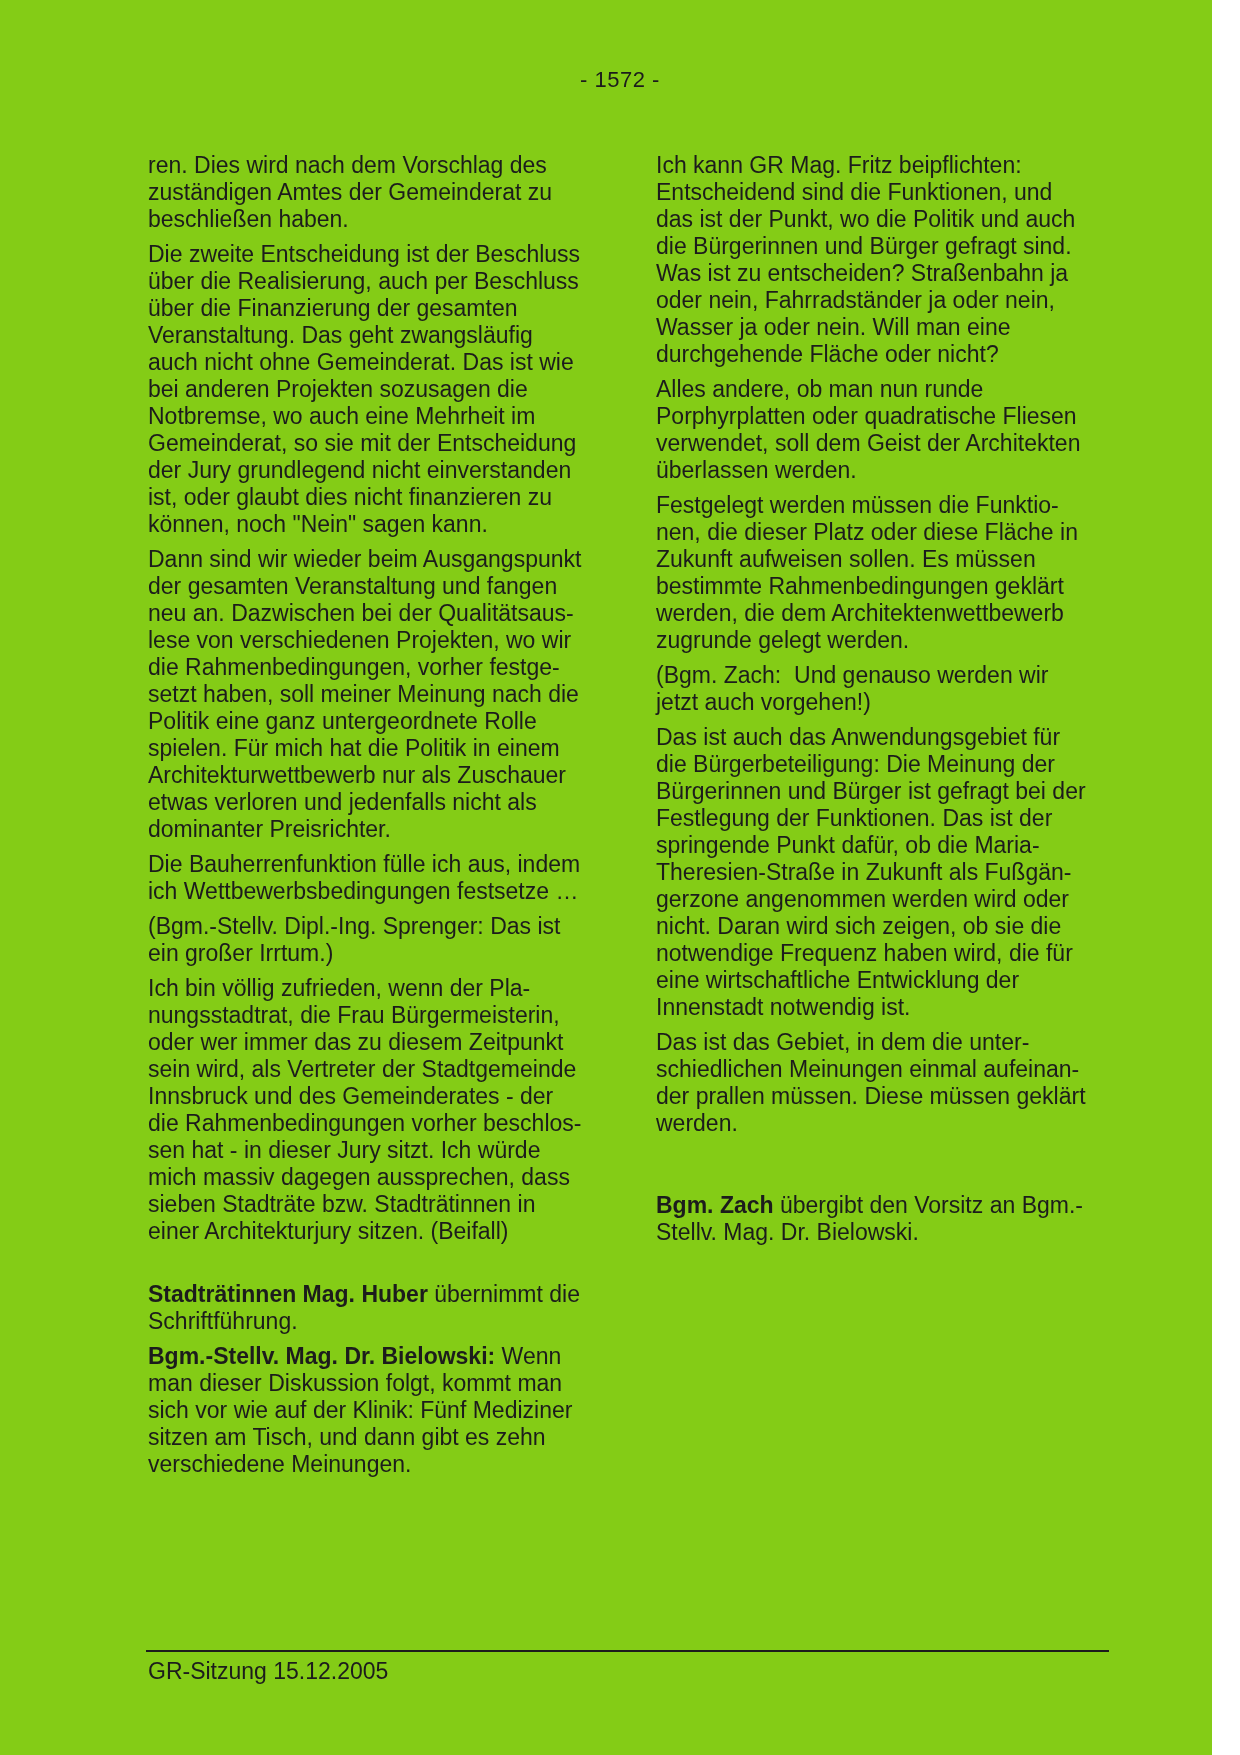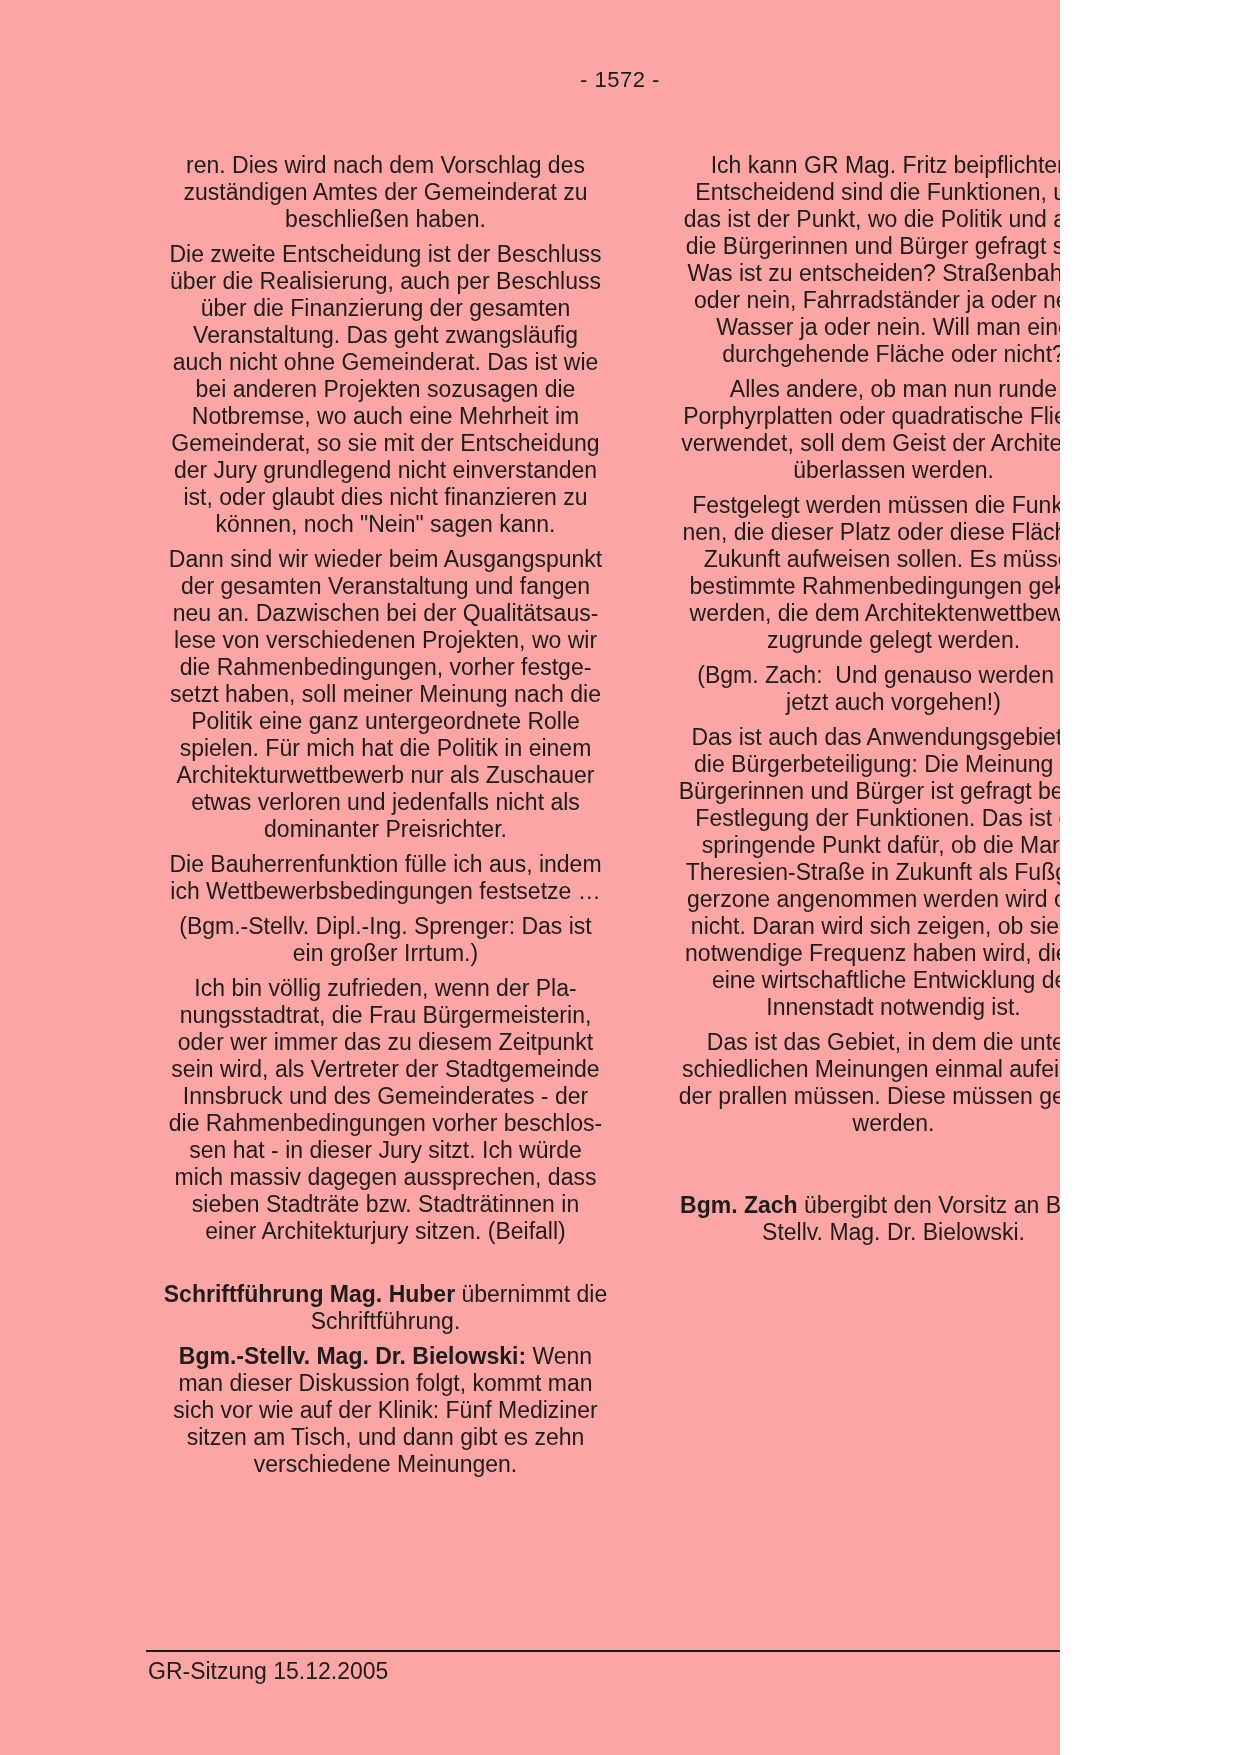--- a/index.html
+++ b/index.html
@@ -3,23 +3,23 @@
 <meta charset="utf-8">
 <title>GR-Sitzung 15.12.2005 – Seite 1572</title>
 <style>
   html, body {
     margin: 0;
     padding: 0;
     background: #ffffff;
   }
   .page {
     position: relative;
-    width: 1060px;
+    width: 1212px;
     height: 1755px;
-    background: #fca5a5;
+    background: #84cc16;
     font-family: "Liberation Sans", sans-serif;
     color: #1c1c1c;
     overflow: hidden;
   }
   .page-number {
     position: absolute;
     top: 66px;
     left: 0;
     width: 1240px;
     text-align: center;
@@ -32,21 +32,20 @@
     top: 152px;
     width: 475px;
     font-size: 23px;
     line-height: 27px;
   }
   .col-left  { left: 148px; }
   .col-right { left: 656px; }
   .col p {
     margin: 0 0 8px 0;
     white-space: pre; 
-    text-align: center;
   }
   .col-left  p.section-break { margin-top: 36px; }
   .col-right p.section-break { margin-top: 55px; }
   .col b { font-weight: bold; }
   .footer-rule {
     position: absolute;
     left: 146px;
     top: 1650px;
     width: 963px;
     height: 2px;
@@ -99,21 +98,21 @@
       <p>Ich bin völlig zufrieden, wenn der Pla-
 nungsstadtrat, die Frau Bürgermeisterin,
 oder wer immer das zu diesem Zeitpunkt
 sein wird, als Vertreter der Stadtgemeinde
 Innsbruck und des Gemeinderates - der
 die Rahmenbedingungen vorher beschlos-
 sen hat - in dieser Jury sitzt. Ich würde
 mich massiv dagegen aussprechen, dass
 sieben Stadträte bzw. Stadträtinnen in
 einer Architekturjury sitzen. (Beifall)</p>
-      <p class="section-break"><b>Schriftführung Mag. Huber</b> übernimmt die
+      <p class="section-break"><b>Stadträtinnen Mag. Huber</b> übernimmt die
 Schriftführung.</p>
       <p><b>Bgm.-Stellv. Mag. Dr. Bielowski:</b> Wenn
 man dieser Diskussion folgt, kommt man
 sich vor wie auf der Klinik: Fünf Mediziner
 sitzen am Tisch, und dann gibt es zehn
 verschiedene Meinungen.</p>
     </div>
 
   <div class="col col-right" id="col-right">
       <p>Ich kann GR Mag. Fritz beipflichten:

